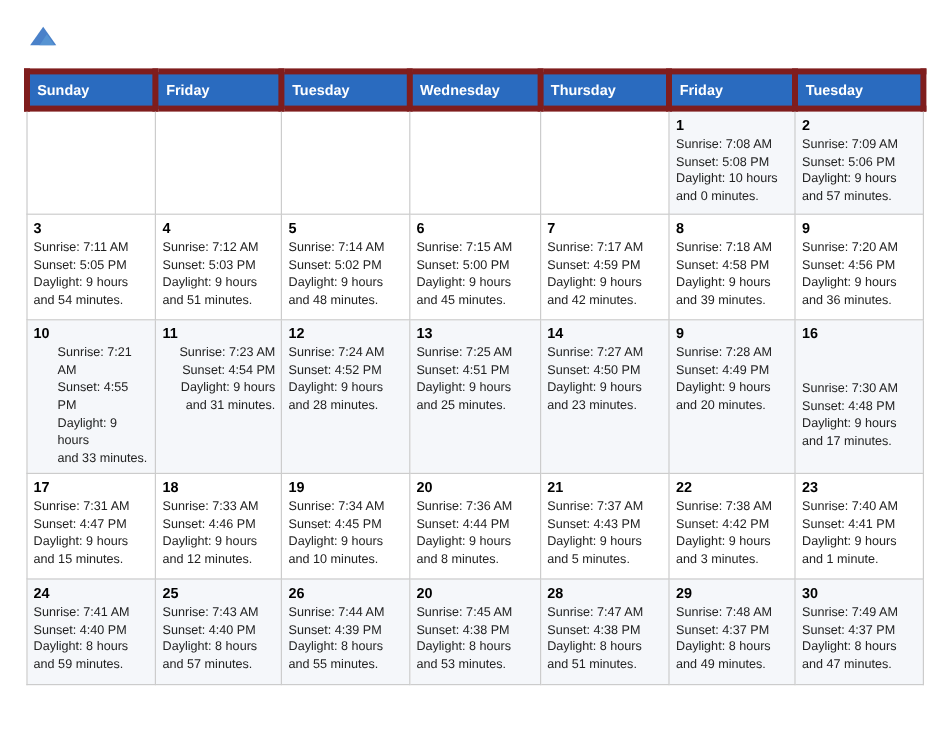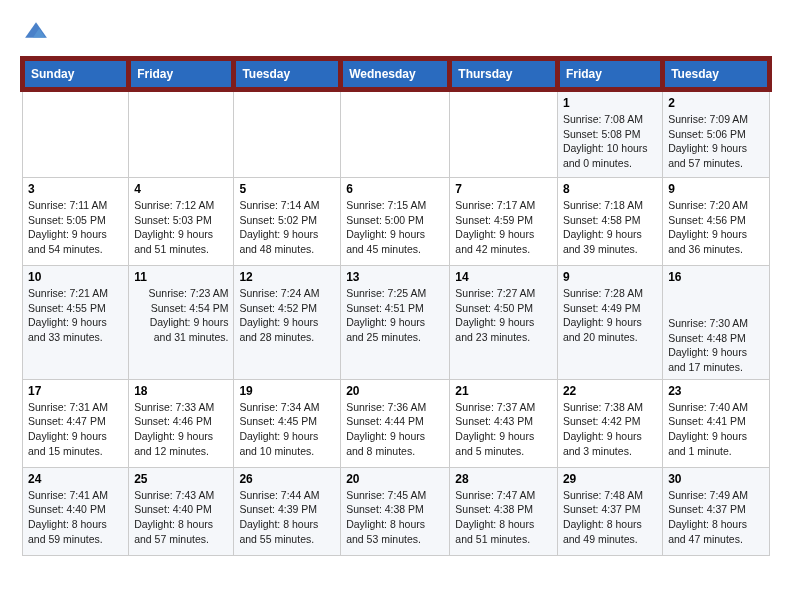--- a/index.html
+++ b/index.html
@@ -203,21 +203,21 @@
             <span class="day-num">9</span>
             <div class="day-info" style="white-space: pre-line;">Sunrise: 7:20 AM
 Sunset: 4:56 PM
 Daylight: 9 hours
 and 36 minutes.</div>
           </td>
         </tr>
         <tr>
           <td>
             <span class="day-num">10</span>
-            <div class="day-info" style="white-space: pre-line;">Sunrise: 7:21 AM
+            <div class="day-info" style="white-space: pre-line; margin-left: 20px;">Sunrise: 7:21 AM
 Sunset: 4:55 PM
 Daylight: 9 hours
 and 33 minutes.</div>
           </td>
           <td>
             <span class="day-num">11</span>
             <div class="day-info" style="white-space: pre-line; text-align: right;">Sunrise: 7:23 AM
 Sunset: 4:54 PM
 Daylight: 9 hours
 and 31 minutes.</div>

